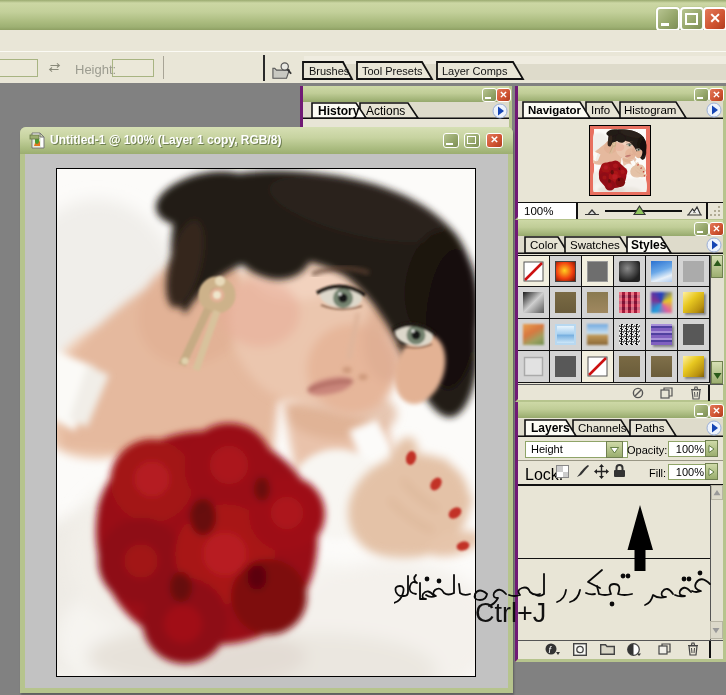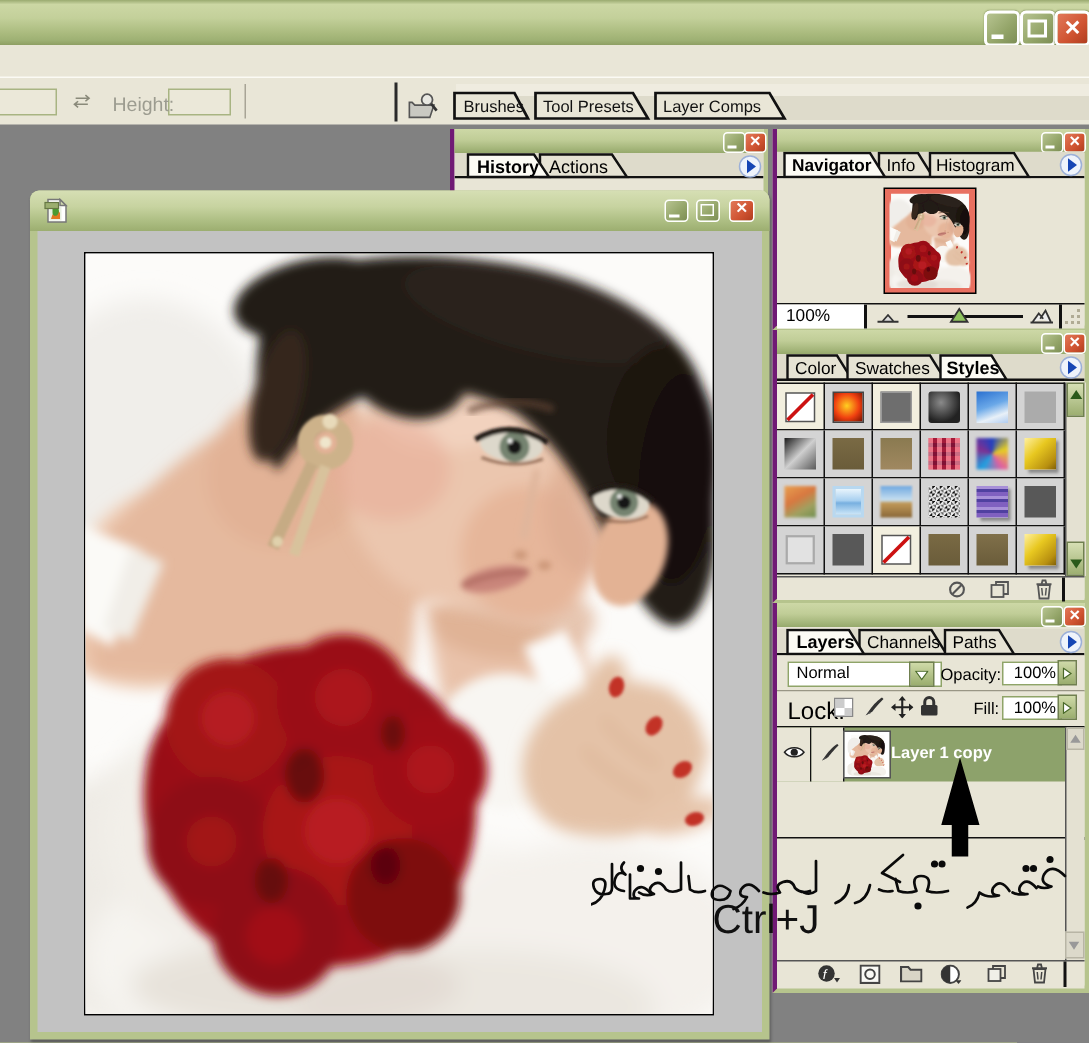--- a/index.html
+++ b/index.html
@@ -95,20 +95,22 @@
     background:linear-gradient(#d6dfb4 0%,#c7d3a0 40%,#adbe83 75%,#9cae70 100%);"></div>
 
   <svg class="abs" style="left:9px;top:5px;" width="17" height="17" viewBox="0 0 17 17">
     <path d="M3 1 L11 1 L15 5 L15 16 L3 16 Z" fill="#fff" stroke="#777" stroke-width="1"></path>
     <path d="M11 1 L11 5 L15 5 Z" fill="#cfd8ae" stroke="#777" stroke-width="1"></path>
     <rect x="4" y="6" width="8" height="9" fill="#e8f0e0"></rect>
     <path d="M5 14 C6 10 8 8 9 7 L11 10 L11 14 Z" fill="#e07820"></path>
     <path d="M6 7 C9 5 11 7 10 10 C9 13 6 12 6 10 Z" fill="#4a9a30"></path>
     <rect x="1" y="3" width="9" height="4" fill="#9cae70" stroke="#667744" stroke-width=".8"></rect>
   </svg>
+  <div class="abs" style="left:30px;top:6px;font-size:12px;font-weight:bold;color:#fff;
+    text-shadow:1px 1px 0 #6e7e50;">Untitled-1 @ 100% (Layer 1 copy, RGB/8)</div>
   <div class="docbtn greenbtn min" style="left:423px;"></div>
   <div class="docbtn greenbtn max" style="left:444px;"></div>
   <div class="docbtn redbtn" style="left:466px;width:15px;"></div>
 
   <div class="abs" style="left:5px;top:27px;width:483px;height:534px;background:#c2c2c2;"></div>
 
   <div class="abs" style="left:36px;top:41px;width:418px;height:507px;background:#fff;border:1px solid #000;">
     <svg width="418" height="507" viewBox="0 0 418 507" id="photomain">
         <use href="#photo"></use>
       </svg>
@@ -308,21 +310,21 @@
     <path d="M112 17 L112 1 L148 1 L158 17 Z" fill="#e6e3d4" stroke="#111" stroke-width="1.6"></path>
     <path d="M7 17 L7 1 L48 1 L58 17 Z" fill="#fcfbf4" stroke="#111" stroke-width="1.6"></path>
     <text x="13" y="13" font-size="12" font-weight="bold" fill="#000">Layers</text>
     <text x="60" y="13" font-size="11.5" fill="#000">Channels</text>
     <text x="117" y="13" font-size="11.5" fill="#000">Paths</text>
     <circle cx="196" cy="9" r="7" fill="#eef3fb" stroke="#9cb0d8"></circle>
     <path d="M194 4.5 L200 9 L194 13.5 Z" fill="#1545b4"></path>
   </svg>
 
   <div class="abs" style="left:0;top:35px;width:205px;height:23px;background:#e8e5d6;">
-    <div class="abs" style="left:7px;top:4px;width:96px;height:15px;background:#fff;border:1px solid #8fa468;font-size:11px;padding-left:5px;line-height:15px;">Normal</div>
+    <div class="abs" style="left:7px;top:4px;width:96px;height:15px;background:#fff;border:1px solid #8fa468;font-size:11px;padding-left:5px;line-height:15px;">Height</div>
     <div class="abs" style="left:88px;top:4px;width:17px;height:17px;background:linear-gradient(#cfdaa8,#9aad6e);border:1px solid #708050;box-sizing:border-box;"></div>
     <svg class="abs" style="left:92px;top:10px;" width="9" height="7" viewBox="0 0 9 7">
         <path d="M0.5 0.5 L4.5 6 L8.5 0.5 Z" fill="#fff" stroke="#4a6a2a" stroke-width=".8"></path>
       </svg>
     <div class="abs" style="left:109px;top:7px;font-size:11px;">Opacity:</div>
     <div class="abs" style="left:150px;top:4px;width:35px;height:14px;background:#fff;border:1px solid #8fa468;font-size:11px;text-align:right;padding-right:3px;line-height:14px;">100%</div>
     <div class="abs" style="left:187px;top:3px;width:13px;height:17px;background:linear-gradient(#cfdaa8,#9aad6e);border:1px solid #708050;box-sizing:border-box;"></div>
     <svg class="abs" style="left:190px;top:8px;" width="7" height="8" viewBox="0 0 7 8">
         <path d="M1 0.5 L6 4 L1 7.5 Z" fill="#fff" stroke="#4a6a2a" stroke-width=".8"></path>
       </svg>
@@ -349,38 +351,20 @@
     </svg>
     <div class="abs" style="left:131px;top:6px;font-size:11px;">Fill:</div>
     <div class="abs" style="left:150px;top:3px;width:35px;height:14px;background:#fff;border:1px solid #8fa468;font-size:11px;text-align:right;padding-right:3px;line-height:14px;">100%</div>
     <div class="abs" style="left:187px;top:2px;width:13px;height:17px;background:linear-gradient(#cfdaa8,#9aad6e);border:1px solid #708050;box-sizing:border-box;"></div>
     <svg class="abs" style="left:190px;top:7px;" width="7" height="8" viewBox="0 0 7 8">
         <path d="M1 0.5 L6 4 L1 7.5 Z" fill="#fff" stroke="#4a6a2a" stroke-width=".8"></path>
       </svg>
   </div>
   <div class="abs" style="left:0;top:82px;width:205px;height:1.5px;background:#111;"></div>
 
-  <div class="abs" style="left:0;top:83px;width:192px;height:36px;background:#8da26b;">
-    <div class="abs" style="left:0;top:0;width:22px;height:36px;background:#e8e5d6;border-right:1.5px solid #111;"></div>
-    <div class="abs" style="left:23px;top:0;width:21px;height:36px;background:#e8e5d6;border-right:1.5px solid #111;"></div>
-    <svg class="abs" style="left:4px;top:11px;" width="15" height="11" viewBox="0 0 15 11">
-      <path d="M1 5.5 C4 1.5 11 1.5 14 5.5 C11 9.5 4 9.5 1 5.5 Z" fill="#fff" stroke="#222" stroke-width="1"></path>
-      <circle cx="7.5" cy="5.5" r="2.4" fill="#222"></circle>
-    </svg>
-    <svg class="abs" style="left:28px;top:10px;" width="14" height="14" viewBox="0 0 15 15">
-      <path d="M13 1 C11 2 7 6 5 9 L2 13 L6.5 10.5 C8.5 8 12 4 14 2 Z" fill="#333"></path>
-        <path d="M2.5 12.5 L4.5 10.5 L5.5 11.5 Z" fill="#555"></path>
-    </svg>
-    <div class="abs" style="left:45px;top:3px;width:28px;height:28px;background:#fff;border:1px solid #fff;outline:1px solid #555;">
-      <svg width="27" height="27" viewBox="0 0 418 507" style="margin:1px;">
-          <use href="#photo"></use>
-        </svg>
-    </div>
-    <div class="abs" style="left:76px;top:11px;font-size:11px;font-weight:bold;color:#fff;">Layer 1 copy</div>
-  </div>
   <div class="abs" style="left:0;top:156px;width:205px;height:1.5px;background:#111;"></div>
 
   <div class="abs" style="left:192px;top:83px;width:13px;height:155px;background:#e4e1d2;border-left:1px solid #555;box-sizing:border-box;">
     <div style="position:absolute;left:0;top:0;width:12px;height:15px;background:#dcd9ca;border:1px solid #b8b5a5;box-sizing:border-box;"></div>
     <svg class="abs" style="left:2px;top:4px;" width="8" height="7" viewBox="0 0 9 8">
         <path d="M0.5 7 L4.5 1 L8.5 7 Z" fill="#999"></path>
       </svg>
   </div>
 
   <div class="abs" style="left:0;top:157px;width:192px;height:80px;background:#e8e5d6;"></div>

